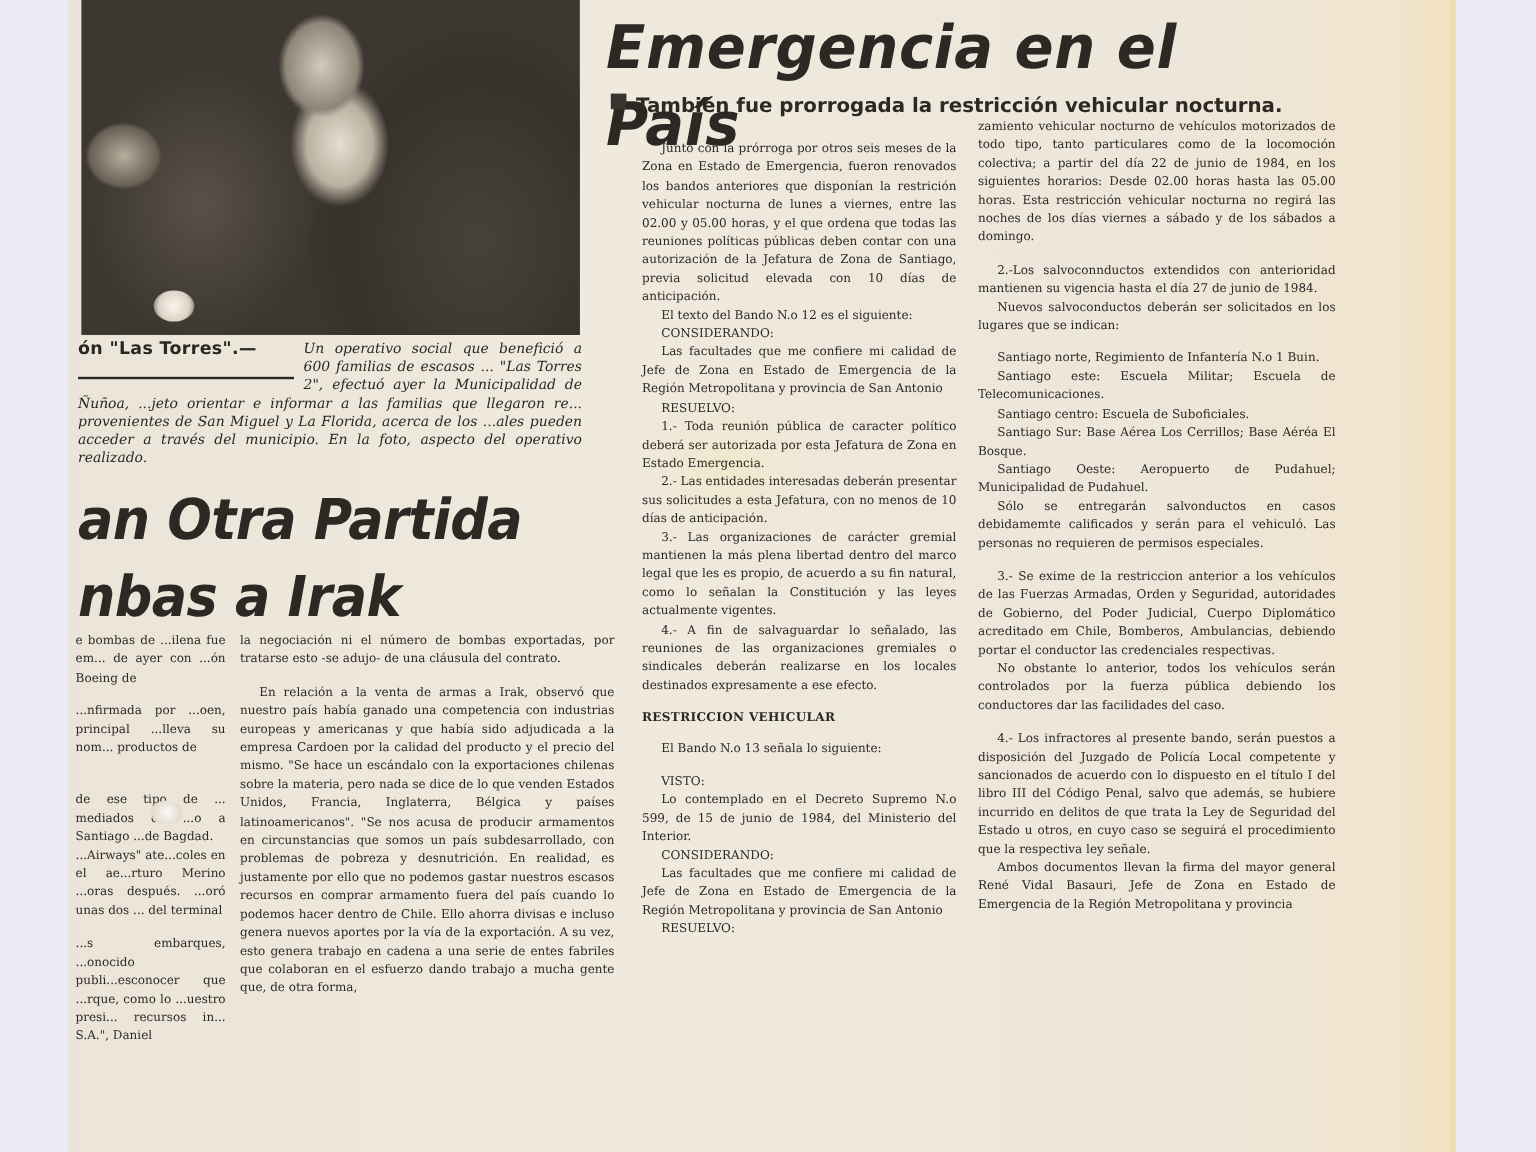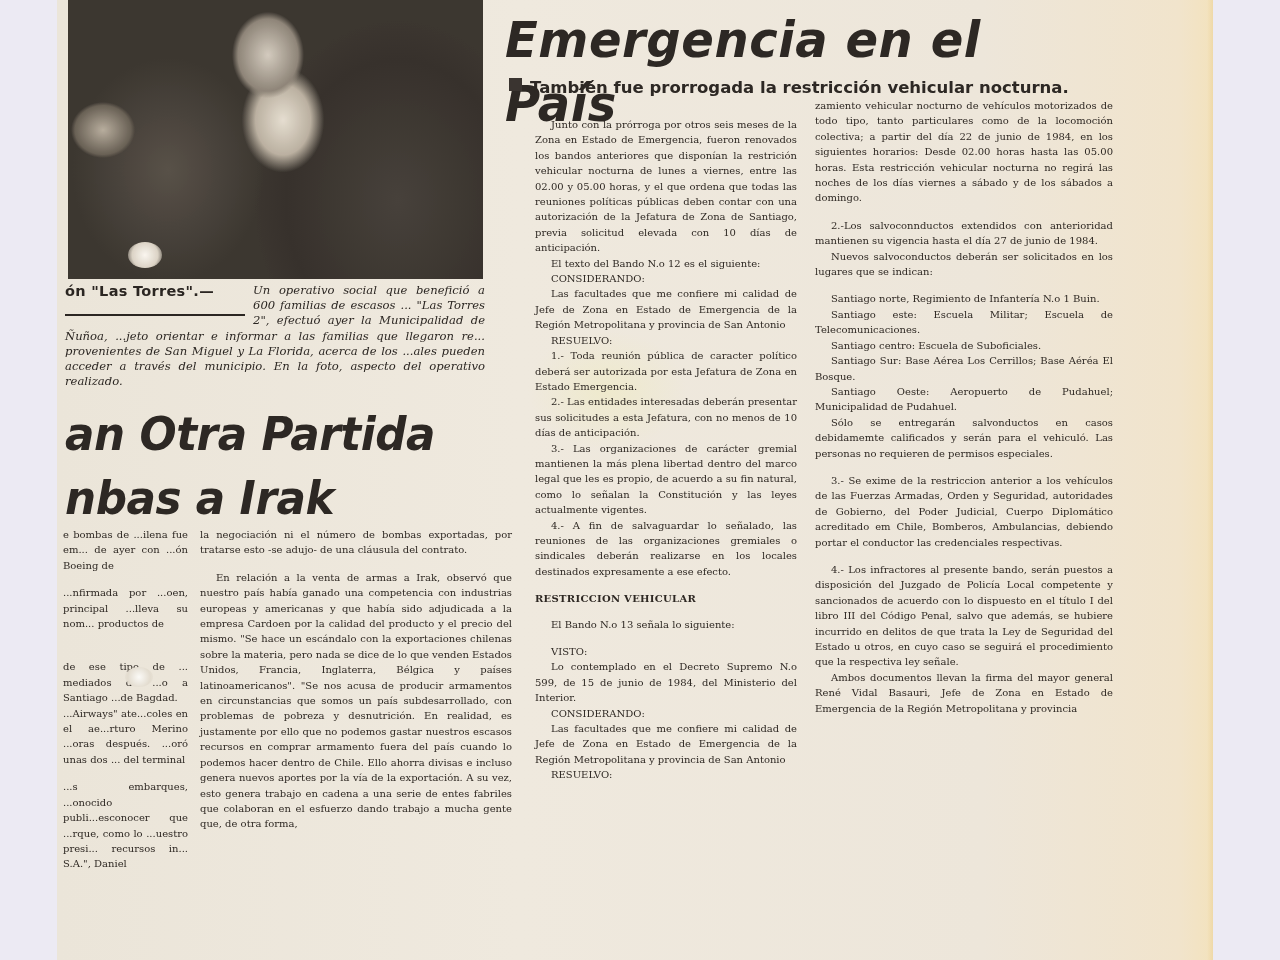--- a/index.html
+++ b/index.html
@@ -144,17 +144,18 @@
     <p class="noindent">zamiento vehicular nocturno de vehículos motorizados de todo tipo, tanto particulares como de la locomoción colectiva; a partir del día 22 de junio de 1984, en los siguientes horarios: Desde 02.00 horas hasta las 05.00 horas. Esta restricción vehicular nocturna no regirá las noches de los días viernes a sábado y de los sábados a domingo.</p>
     <p class="gap">2.-Los salvoconnductos extendidos con anterioridad mantienen su vigencia hasta el día 27 de junio de 1984.</p>
     <p>Nuevos salvoconductos deberán ser solicitados en los lugares que se indican:</p>
     <p class="gap">Santiago norte, Regimiento de Infantería N.o 1 Buin.</p>
     <p>Santiago este: Escuela Militar; Escuela de Telecomunicaciones.</p>
     <p>Santiago centro: Escuela de Suboficiales.</p>
     <p>Santiago Sur: Base Aérea Los Cerrillos; Base Aéréa El Bosque.</p>
     <p>Santiago Oeste: Aeropuerto de Pudahuel; Municipalidad de Pudahuel.</p>
     <p>Sólo se entregarán salvonductos en casos debidamemte calificados y serán para el vehiculó. Las personas no requieren de permisos especiales.</p>
     <p class="gap">3.- Se exime de la restriccion anterior a los vehículos de las Fuerzas Armadas, Orden y Seguridad, autoridades de Gobierno, del Poder Judicial, Cuerpo Diplomático acreditado em Chile, Bomberos, Ambulancias, debiendo portar el conductor las credenciales respectivas.</p>
+    <p>No obstante lo anterior, todos los vehículos serán controlados por la fuerza pública debiendo los conductores dar las facilidades del caso.</p>
     <p class="gap">4.- Los infractores al presente bando, serán puestos a disposición del Juzgado de Policía Local competente y sancionados de acuerdo con lo dispuesto en el título I del libro III del Código Penal, salvo que además, se hubiere incurrido en delitos de que trata la Ley de Seguridad del Estado u otros, en cuyo caso se seguirá el procedimiento que la respectiva ley señale.</p>
     <p>Ambos documentos llevan la firma del mayor general René Vidal Basauri, Jefe de Zona en Estado de Emergencia de la Región Metropolitana y provincia</p>
   </div>
 
 </div>
 
 </body></html>

